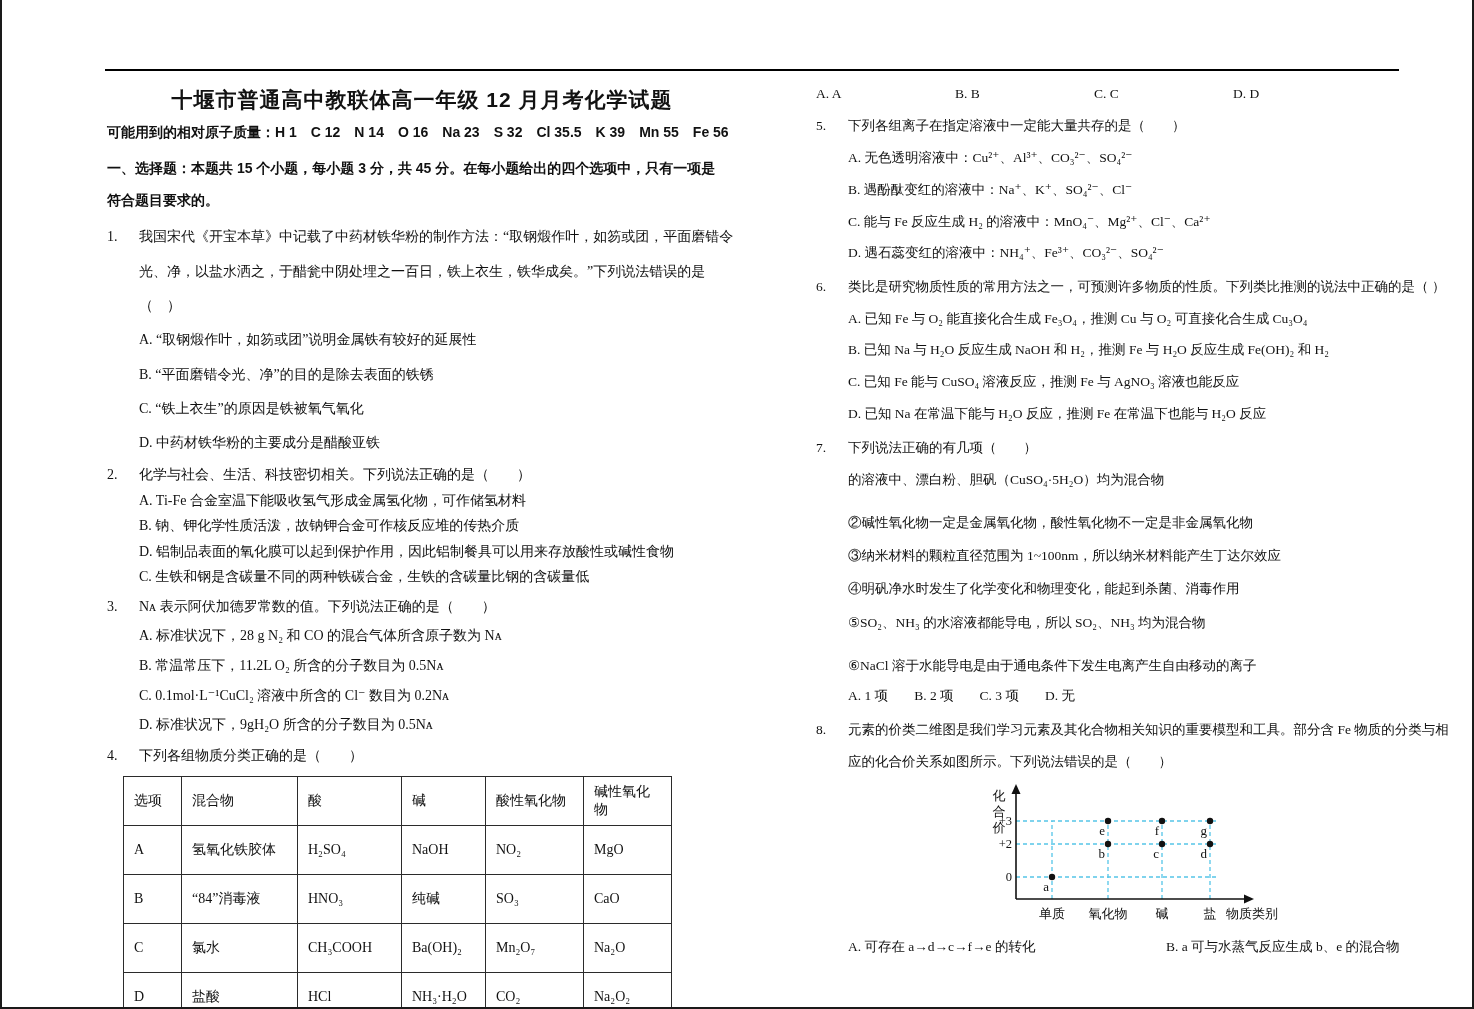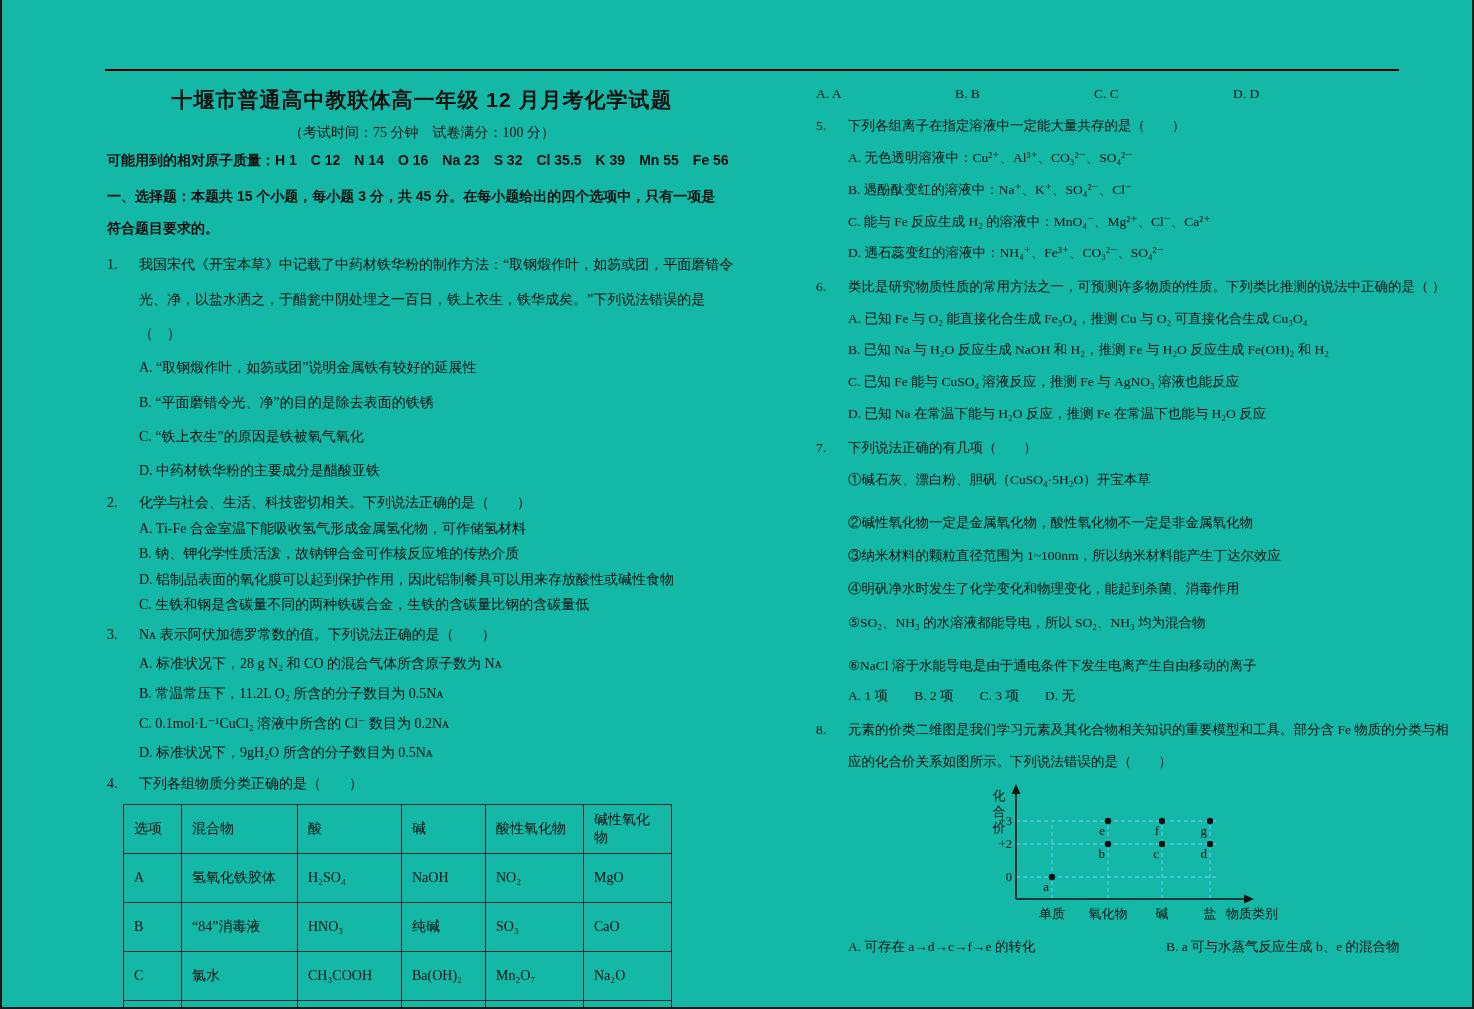--- a/index.html
+++ b/index.html
@@ -1,19 +1,19 @@
 <!DOCTYPE html>
 <html><head>
 <meta charset="utf-8">
 <style>
   html,body{margin:0;padding:0;background:#e8e8e8;}
   .page{
     position:relative;
     width:1474px;height:1009px;
-    background:#14b8a6;
+    background:#ffffff;
     border-left:2px solid #1a1a1a;
     border-right:2px solid #1a1a1a;
     border-bottom:2px solid #1a1a1a;
     box-sizing:border-box;
     font-family:"Liberation Serif","DejaVu Serif",serif;
     color:#111;
     font-size:14px;
     overflow:hidden;
   }
   .header-rule{
@@ -64,21 +64,20 @@
   .chart-wrap svg{display:block;}
 </style>
 </head>
 <body>
 
 <div class="page">
   <div class="header-rule"></div>
 
   <div class="col-left">
     <div class="title">十堰市普通高中教联体高一年级 12 月月考化学试题</div>
-    <div class="subtitle">（考试时间：75 分钟　试卷满分：100 分）</div>
     <div class="atomic">可能用到的相对原子质量：H 1　C 12　N 14　O 16　Na 23　S 32　Cl 35.5　K 39　Mn 55　Fe 56</div>
     <div class="section-header">一、选择题：本题共 15 个小题，每小题 3 分，共 45 分。在每小题给出的四个选项中，只有一项是符合题目要求的。</div>
 
     <div class="question q1">
       <div class="qnum stem">1.</div>
       <div class="qbody">
         <div class="stem">我国宋代《开宝本草》中记载了中药材铁华粉的制作方法：“取钢煅作叶，如笏或团，平面磨错令光、净，以盐水洒之，于醋瓮中阴处埋之一百日，铁上衣生，铁华成矣。”下列说法错误的是（　）</div>
         <div class="option">A. “取钢煅作叶，如笏或团”说明金属铁有较好的延展性</div>
         <div class="option">B. “平面磨错令光、净”的目的是除去表面的铁锈</div>
         <div class="option">C. “铁上衣生”的原因是铁被氧气氧化</div>
@@ -197,21 +196,21 @@
         <div class="option">B. 已知 Na 与 H₂O 反应生成 NaOH 和 H₂，推测 Fe 与 H₂O 反应生成 Fe(OH)₂ 和 H₂</div>
         <div class="option">C. 已知 Fe 能与 CuSO₄ 溶液反应，推测 Fe 与 AgNO₃ 溶液也能反应</div>
         <div class="option">D. 已知 Na 在常温下能与 H₂O 反应，推测 Fe 在常温下也能与 H₂O 反应</div>
       </div>
     </div>
 
     <div class="question q7">
       <div class="qnum stem">7.</div>
       <div class="qbody">
         <div class="stem">下列说法正确的有几项（　　）</div>
-        <div class="q7-item">①碱石灰、漂白粉、胆矾（CuSO₄·5H₂O）开宝本草</div>
+        <div class="q7-item">的溶液中、漂白粉、胆矾（CuSO₄·5H₂O）均为混合物</div>
         <div class="q7-item gap-top">②碱性氧化物一定是金属氧化物，酸性氧化物不一定是非金属氧化物</div>
         <div class="q7-item">③纳米材料的颗粒直径范围为 1~100nm，所以纳米材料能产生丁达尔效应</div>
         <div class="q7-item">④明矾净水时发生了化学变化和物理变化，能起到杀菌、消毒作用</div>
         <div class="q7-item">⑤SO₂、NH₃ 的水溶液都能导电，所以 SO₂、NH₃ 均为混合物</div>
         <div class="q7-item gap-top">⑥NaCl 溶于水能导电是由于通电条件下发生电离产生自由移动的离子</div>
         <div class="answer-row q7row">
           <span>A. 1 项</span>
           <span>B. 2 项</span>
           <span>C. 3 项</span>
           <span>D. 无</span>

